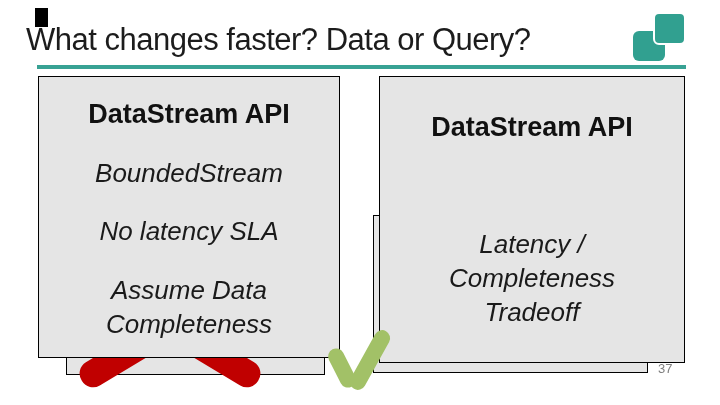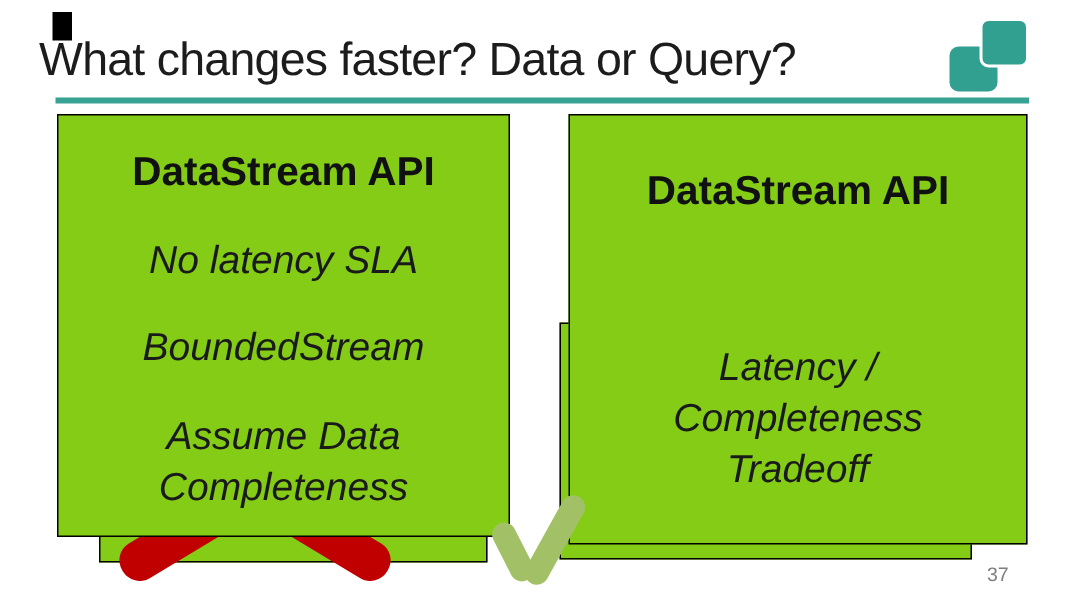--- a/index.html
+++ b/index.html
@@ -27,21 +27,21 @@
   .logo-square-back{
     position:absolute;left:3px;top:19px;width:32px;height:30px;
     background:#31A090;border-radius:6px;
   }
   .logo-square-front{
     position:absolute;left:23px;top:0px;width:29px;height:29px;
     background:#31A090;border-radius:6px;border:2px solid #ffffff;
   }
 
   .card{
-    position:absolute;background:#84cc16;border:1.5px solid #000;
+    position:absolute;background:#e5e5e5;border:1.5px solid #000;
     box-sizing:border-box;
   }
   .card-back{z-index:1;}
   .card-front{
     z-index:3;display:flex;flex-direction:column;align-items:center;
     justify-content:space-between;text-align:center;
   }
   .left-card-back {left:66px; top:100px;width:259px;height:275px;}
   .left-card-front{left:38px; top:76px; width:302px;height:282px;padding:20px 6px 16px;}
   .right-card-back{left:373px;top:215px;width:275px;height:158px;}
@@ -68,21 +68,21 @@
   .green-check{position:absolute;left:330px;top:325px;width:66px;height:66px;z-index:4;}
   .check-arm{position:absolute;background:#A2C167;border-radius:9px;}
   .check-arm-short{
     left:4px;top:22px;width:16px;height:42px;transform:rotate(-27deg);
   }
   .check-arm-long{
     left:32px;top:2px;width:16px;height:66px;transform:rotate(29deg);
   }
 
   .page-number{
-    position:absolute;left:658px;top:375px;width:40px;
+    position:absolute;left:658px;top:361px;width:40px;
     font-size:13px;color:#7f7f7f;
   }
 </style>
 </head>
 <body>
 
 <div class="slide">
 
   <div class="top-left-marker"></div>
 
@@ -96,22 +96,22 @@
 
   <div class="card card-back left-card-back"></div>
 
   <div class="red-x">
     <div class="x-stroke x-stroke-1"></div>
     <div class="x-stroke x-stroke-2"></div>
   </div>
 
   <div class="card card-front left-card-front">
     <div class="card-heading">DataStream API</div>
+    <div class="card-line">BoundedStream</div>
     <div class="card-line">No latency SLA</div>
-    <div class="card-line">BoundedStream</div>
     <div class="card-line">Assume Data
 Completeness</div>
   </div>
 
   <div class="card card-back right-card-back"></div>
 
   <div class="card card-front right-card-front">
     <div class="card-heading">DataStream API</div>
     <div class="card-line">Latency /
 Completeness

